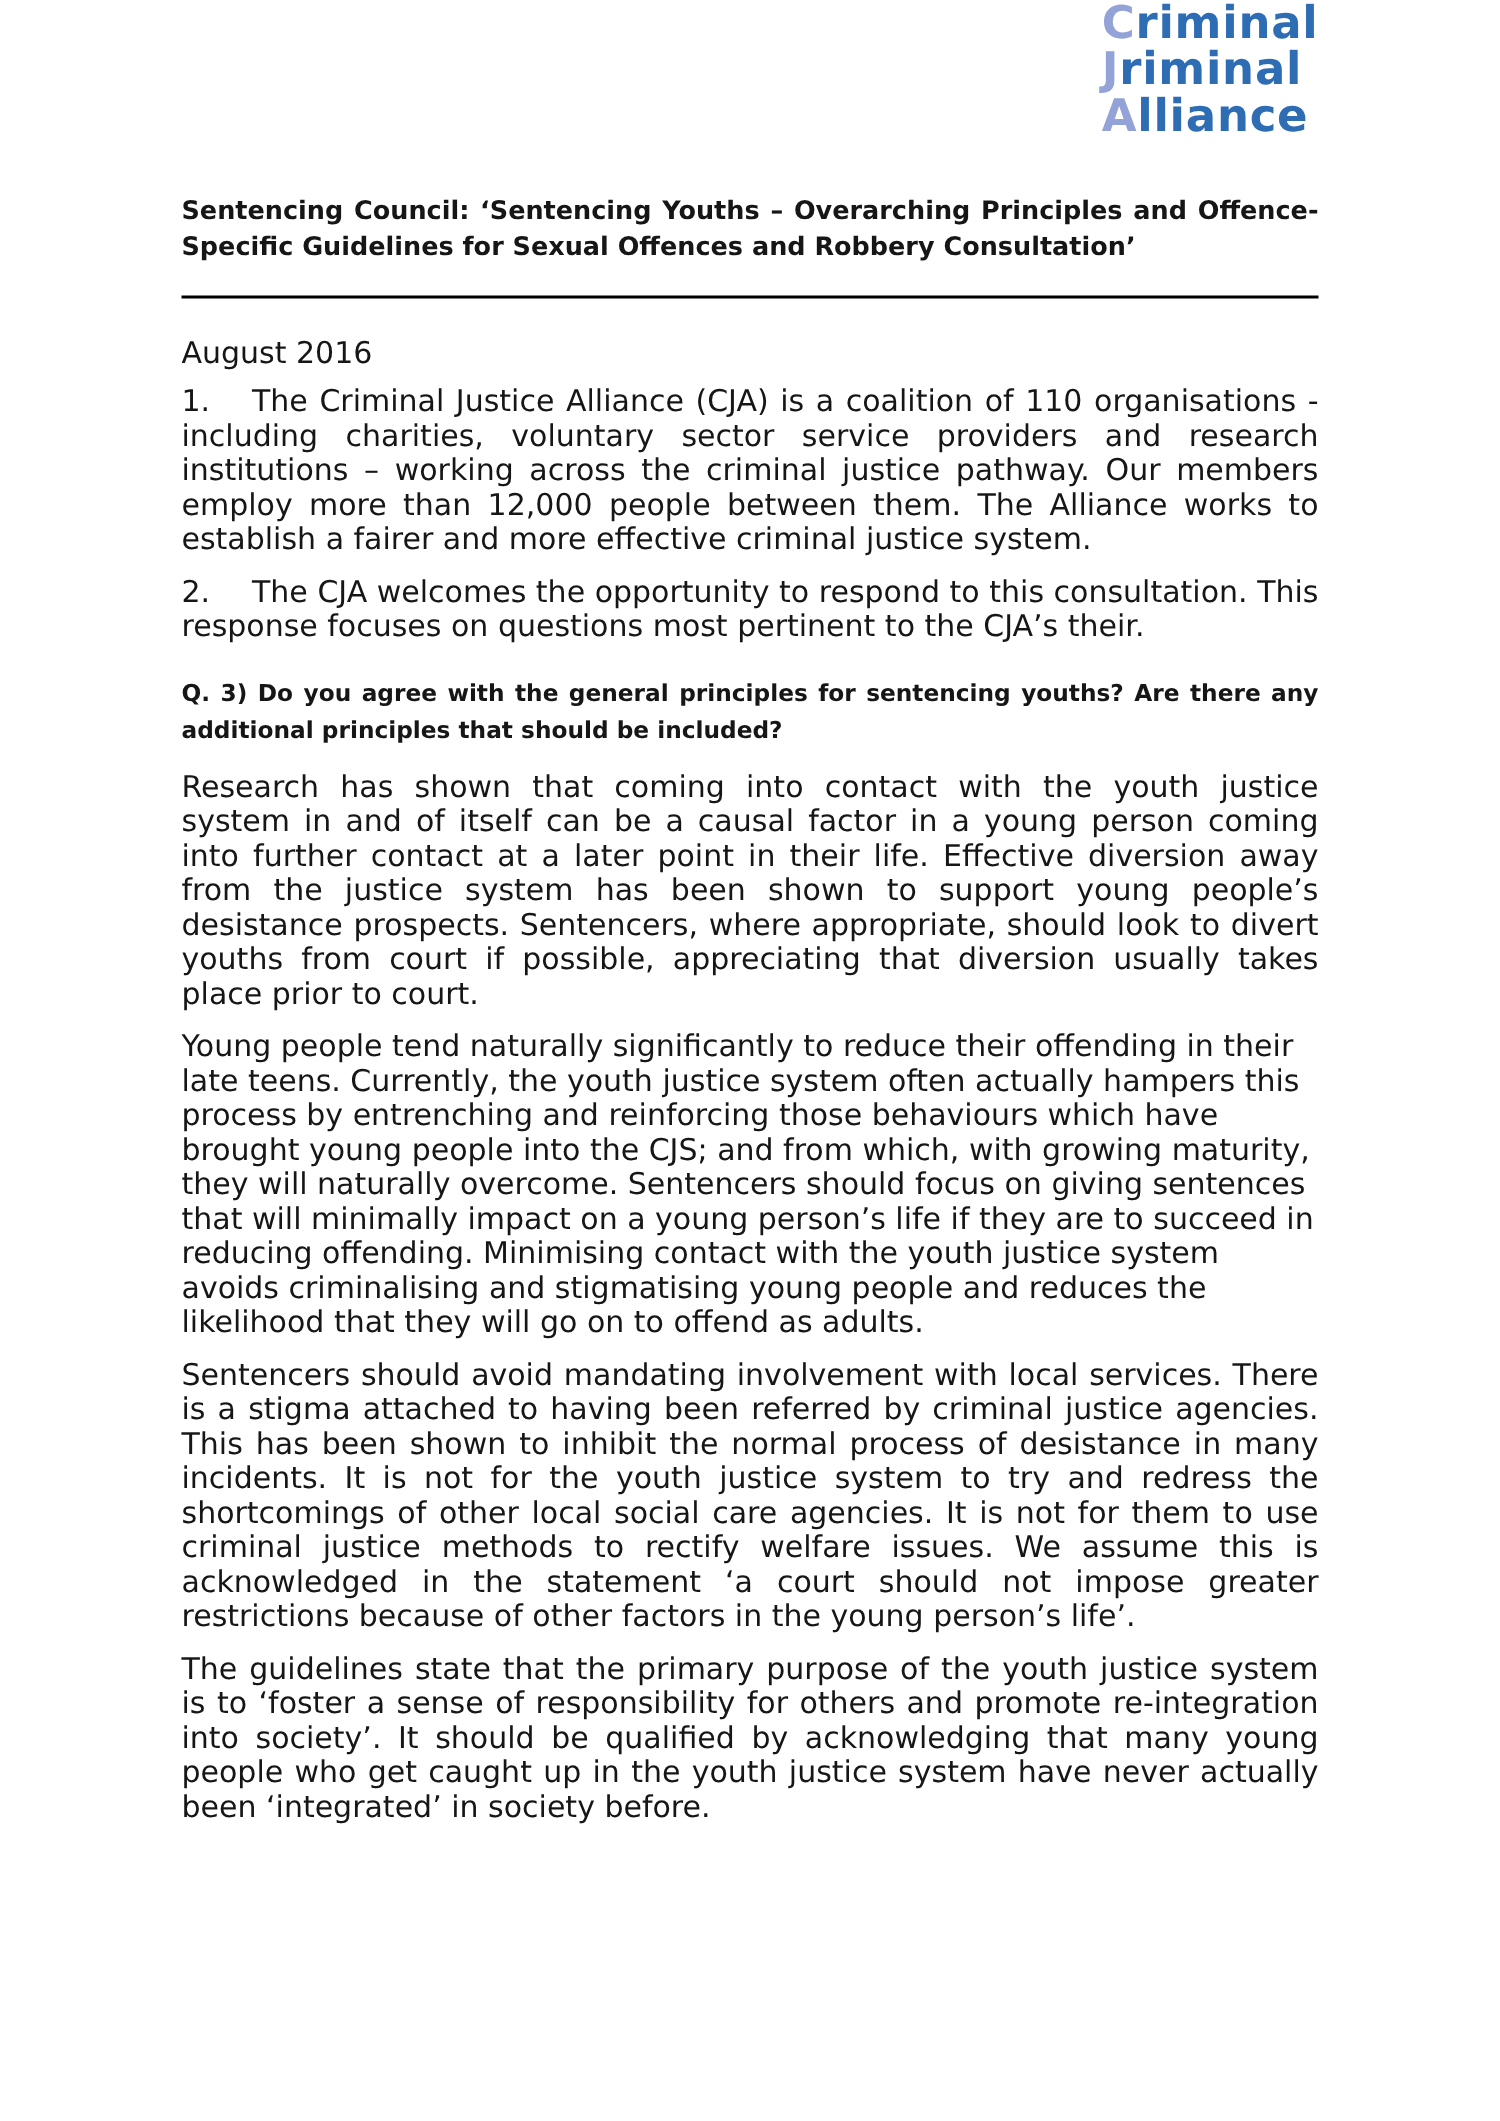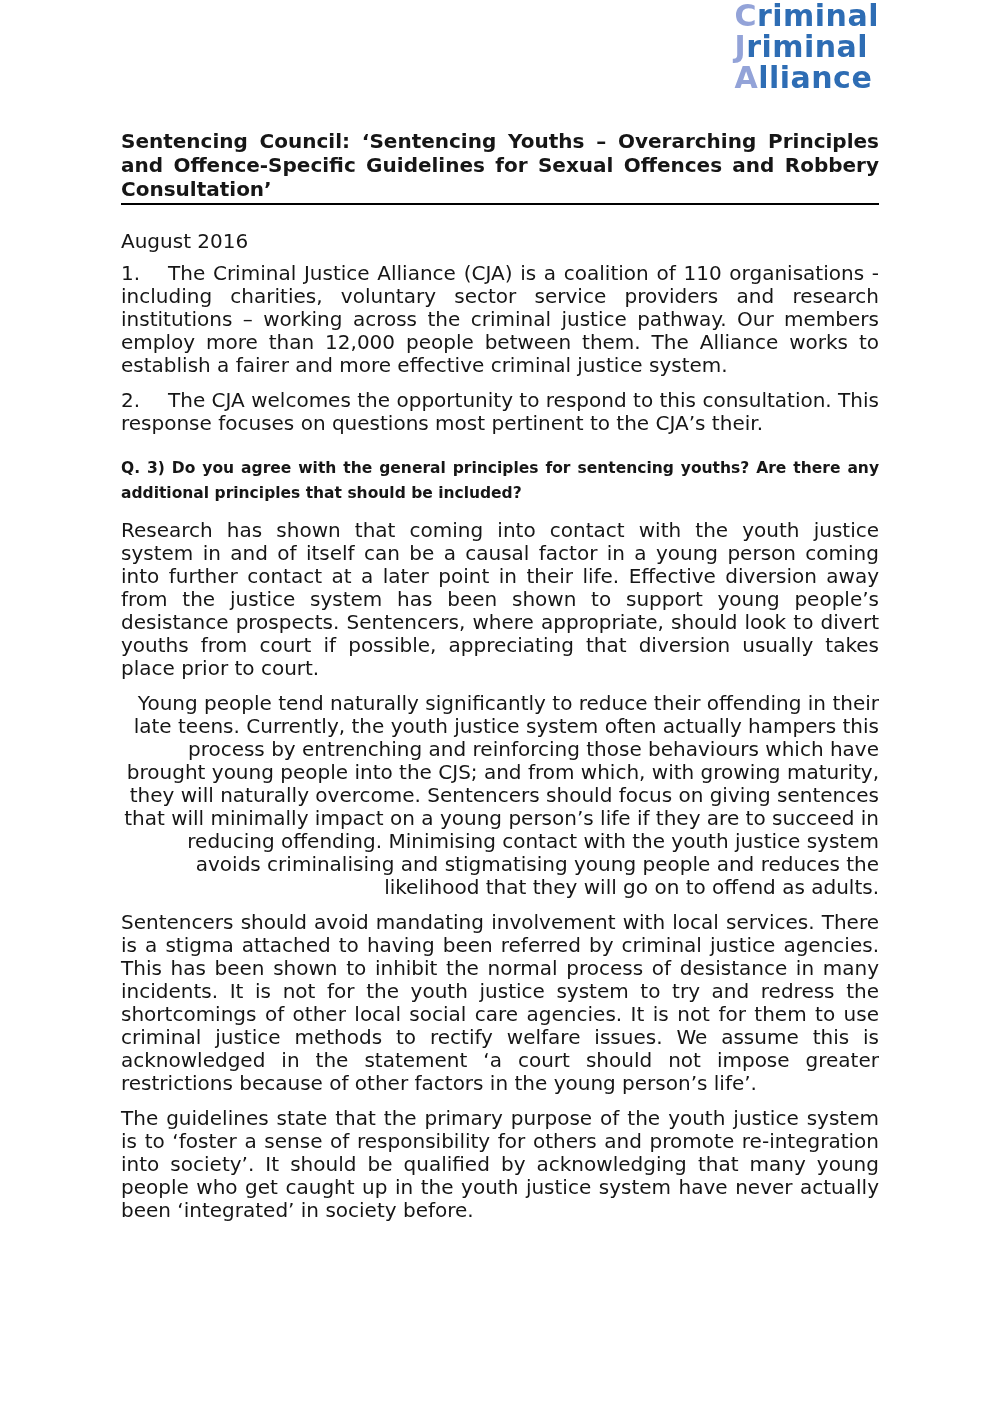--- a/index.html
+++ b/index.html
@@ -23,41 +23,41 @@
     font-size: 30px;
     line-height: 31px;
     letter-spacing: 0.5px;
   }
   .logo-initial { color: var(--logo-initial, #93a3d8); }
   .logo-rest    { color: var(--logo-rest, #2e6db4); }
 
   
   .title {
     margin: 36px 0 0 0;
-    font-size: 20px;
+    font-size: 17px;
     line-height: 24px;
     font-weight: bold;
     text-align: justify;
     border-bottom: 2px solid #000000;
-    padding-bottom: 2px;
+    padding-bottom: 20px;
   }
 
   .date {
     margin: 24px 0 9px 0;
     font-size: 20px;
     font-weight: normal;
   }
 
   p.body-par {
     font-size: 20px;
     line-height: 23px;
     margin: 0 0 12px 0;
     text-align: justify;
   }
-  p.body-par.left-aligned { text-align: right; }
+  p.body-par.left-aligned { text-align: left; }
   .par-num {
     display: inline-block;
     width: 47px;
   }
   .question {
     font-size: 15.5px;
     line-height: 25px;
     font-weight: bold;
     margin: 21px 0 13px 0;
     text-align: justify;

